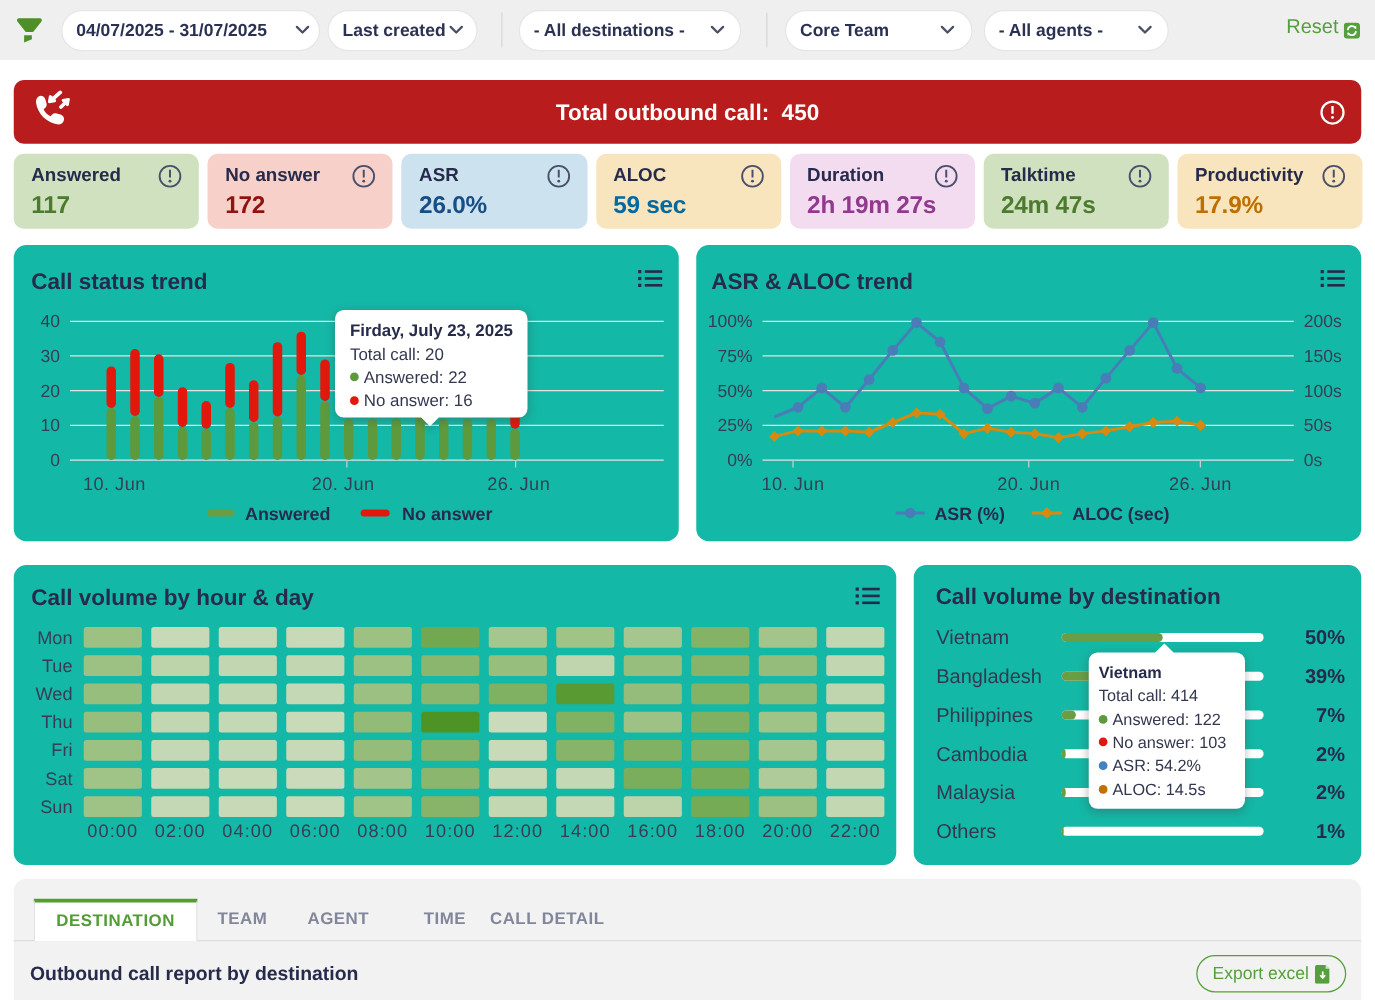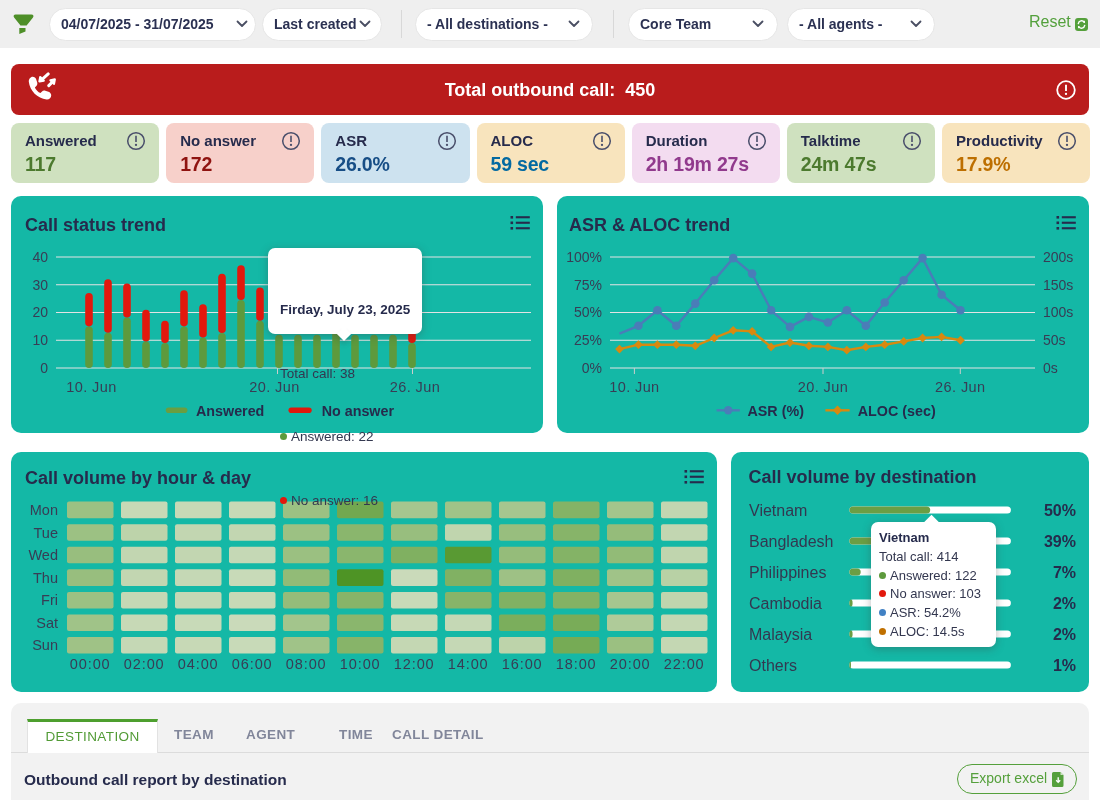--- a/index.html
+++ b/index.html
@@ -11,34 +11,34 @@
 .vdiv { position:absolute; top:10px; width:1px; height:28px; background:#d8d8d8; }
 #reset { position:absolute; left:1029px; top:13px; font-size:16px; font-weight:500; color:#53a03c; }
 #banner { position:absolute; left:11px; top:64px; width:1078px; height:51px; background:#b91c1c; border-radius:8px; }
 #banner .t { position:absolute; width:100%; text-align:center; top:16px; color:#fff; font-size:18px; font-weight:700; }
 .card { position:absolute; top:123px; width:148.3px; height:60px; border-radius:8px; }
 .clab { margin:9px 0 0 14px; font-size:15px; font-weight:700; color:#262b4c; }
 .cval { margin:4px 0 0 14px; font-size:19.5px; font-weight:700; letter-spacing:-0.2px; }
 .panel { position:absolute; background:#14b8a6; border-radius:10px; }
 .tt { position:absolute; background:#fff; border-radius:7px; box-shadow:0 2px 8px rgba(60,60,60,0.35);
   padding:8px 0 0 12px; z-index:5; }
-.ttrow { font-size:13.5px; color:#33374f; line-height:18.5px; white-space:nowrap;margin-top:45px; }
+.ttrow { font-size:13.5px; color:#33374f; line-height:18.5px; white-space:nowrap; }
 .ttt { font-weight:700; color:#262b4c; }
 .tt2row { font-size:13px; color:#33374f; line-height:18.8px; white-space:nowrap; }
 .tt2t { font-weight:700; color:#262b4c; }
 .dot { display:inline-block; width:7px; height:7px; border-radius:50%; margin:0 4px 1px 0; }
 .ttptr { position:absolute; bottom:-5px; width:10px; height:10px; background:#fff; transform:rotate(45deg);
   box-shadow:3px 3px 5px rgba(60,60,60,0.18); }
 .ttdia { position:absolute; top:-5px; left:55px; width:11px; height:11px; background:#fff; transform:rotate(45deg); }
 #botcard { position:absolute; left:11px; top:703px; width:1078px; height:97px; background:#f2f2f2;
   border-radius:10px 10px 0 0; }
 #tabrow { position:absolute; left:0; top:0; width:1078px; height:50px; border-bottom:1.5px solid #dcdcdc; }
 #activetab { position:absolute; left:16px; top:15.5px; width:131px; height:34.5px; background:#fff;
   border-top:3px solid #4d9f2e; border-left:1px solid #e2e2e2; border-right:1px solid #e2e2e2;
-  color:#529b36; font-size:13.5px; font-weight:400; letter-spacing:0.4px; text-align:center; line-height:30px; }
+  color:#529b36; font-size:13.5px; font-weight:700; letter-spacing:0.4px; text-align:center; line-height:30px; }
 .tab { position:absolute; top:24px; font-size:13.5px; font-weight:700; letter-spacing:0.4px; color:#81869a; }
 #repttl { position:absolute; left:24px; top:771px; font-size:15.5px; font-weight:700; color:#262b4c; }
 #expbtn { position:absolute; left:957px; top:764px; width:120px; height:30px; border:1.4px solid #55a03c;
   border-radius:15px; color:#55a03c; font-size:14px; font-weight:400; line-height:27px; padding-left:12px; }
 #expbtn svg { position:absolute; right:11px; top:7px; }
 </style></head>
 <body>
 <div id="topbar">
 <svg width="24" height="24" viewBox="0 0 24 24" style="position:absolute;left:12px;top:12px" fill="#4e8f28">
 <path d="M3.6 2.6 H19.5 C21.3 2.6 22.1 4.0 21.0 5.4 L15.6 12.2 C15.3 12.6 14.8 13.5 14.2 13.5 H8.9 C8.3 13.5 7.8 12.6 7.5 12.2 L2.1 5.4 C1.0 4.0 1.8 2.6 3.6 2.6 Z"></path>
@@ -438,21 +438,21 @@
       <rect x="118.4" y="178.4" width="3.2" height="7.2" rx="3.6" fill="#6b9e44"></rect>
       <text x="345" y="187.5" font-size="16" font-weight="700" fill="#262b4c" text-anchor="end">2%</text>
       <text x="18" y="218.5" font-size="16" font-weight="400" fill="#333850">Others</text>
       <rect x="118.4" y="209.4" width="161.5" height="7.2" rx="3.6" fill="#ffffff"></rect>
       <rect x="118.4" y="209.4" width="1.6" height="7.2" rx="3.6" fill="#6b9e44"></rect>
       <text x="345" y="218.5" font-size="16" font-weight="700" fill="#262b4c" text-anchor="end">1%</text>
     </svg>
   </div>
 <div class="tt" style="left:268px;top:248px;width:154px;height:86px">
 <div class="ttrow ttt">Firday, July 23, 2025</div>
-<div class="ttrow">Total call: 38</div>
+<div class="ttrow">Total call: 20</div>
 <div class="ttrow"><span class="dot" style="background:#5d9a3d"></span>Answered: 22</div>
 <div class="ttrow"><span class="dot" style="background:#e2180d"></span>No answer: 16</div>
 <div class="ttptr" style="left:71px"></div>
 </div>
 <div class="tt" style="left:871px;top:522px;width:125px;height:125px;padding:7px 0 0 8px">
 <div class="tt2row tt2t">Vietnam</div>
 <div class="tt2row">Total call: 414</div>
 <div class="tt2row"><span class="dot" style="background:#5d9a3d"></span>Answered: 122</div>
 <div class="tt2row"><span class="dot" style="background:#e2180d"></span>No answer: 103</div>
 <div class="tt2row"><span class="dot" style="background:#4181c4"></span>ASR: 54.2%</div>

